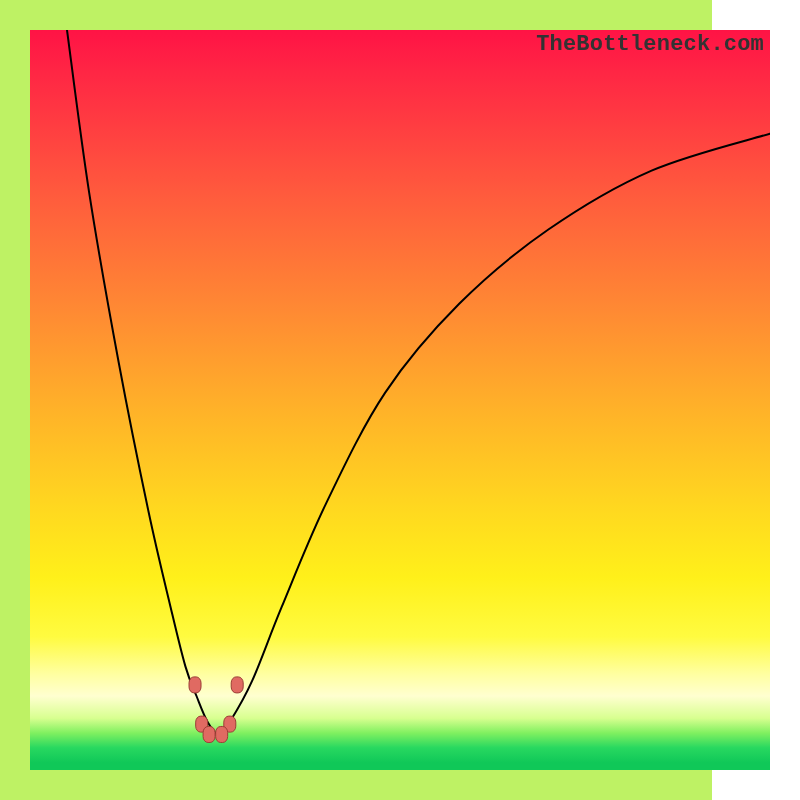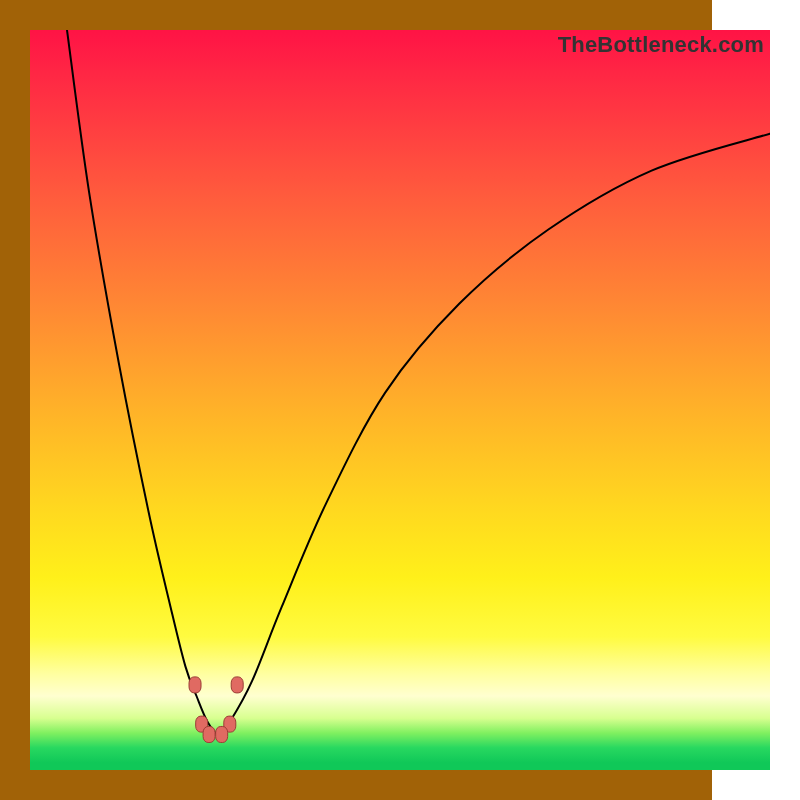--- a/index.html
+++ b/index.html
@@ -6,22 +6,23 @@
     margin: 0;
     padding: 0;
     width: 800px;
     height: 800px;
     overflow: hidden;
     font-family: Arial, Helvetica, sans-serif;
   }
   .frame {
     width: 712px;
     height: 800px;
-    background: #a16207;
+    background: #bef264;
     position: relative;
+    font-family: Liberation Mono, monospace;
   }
   .plot {
     position: absolute;
     left: 30px;
     top: 30px;
     width: 740px;
     height: 740px;
     
     background: linear-gradient(
       to bottom,

